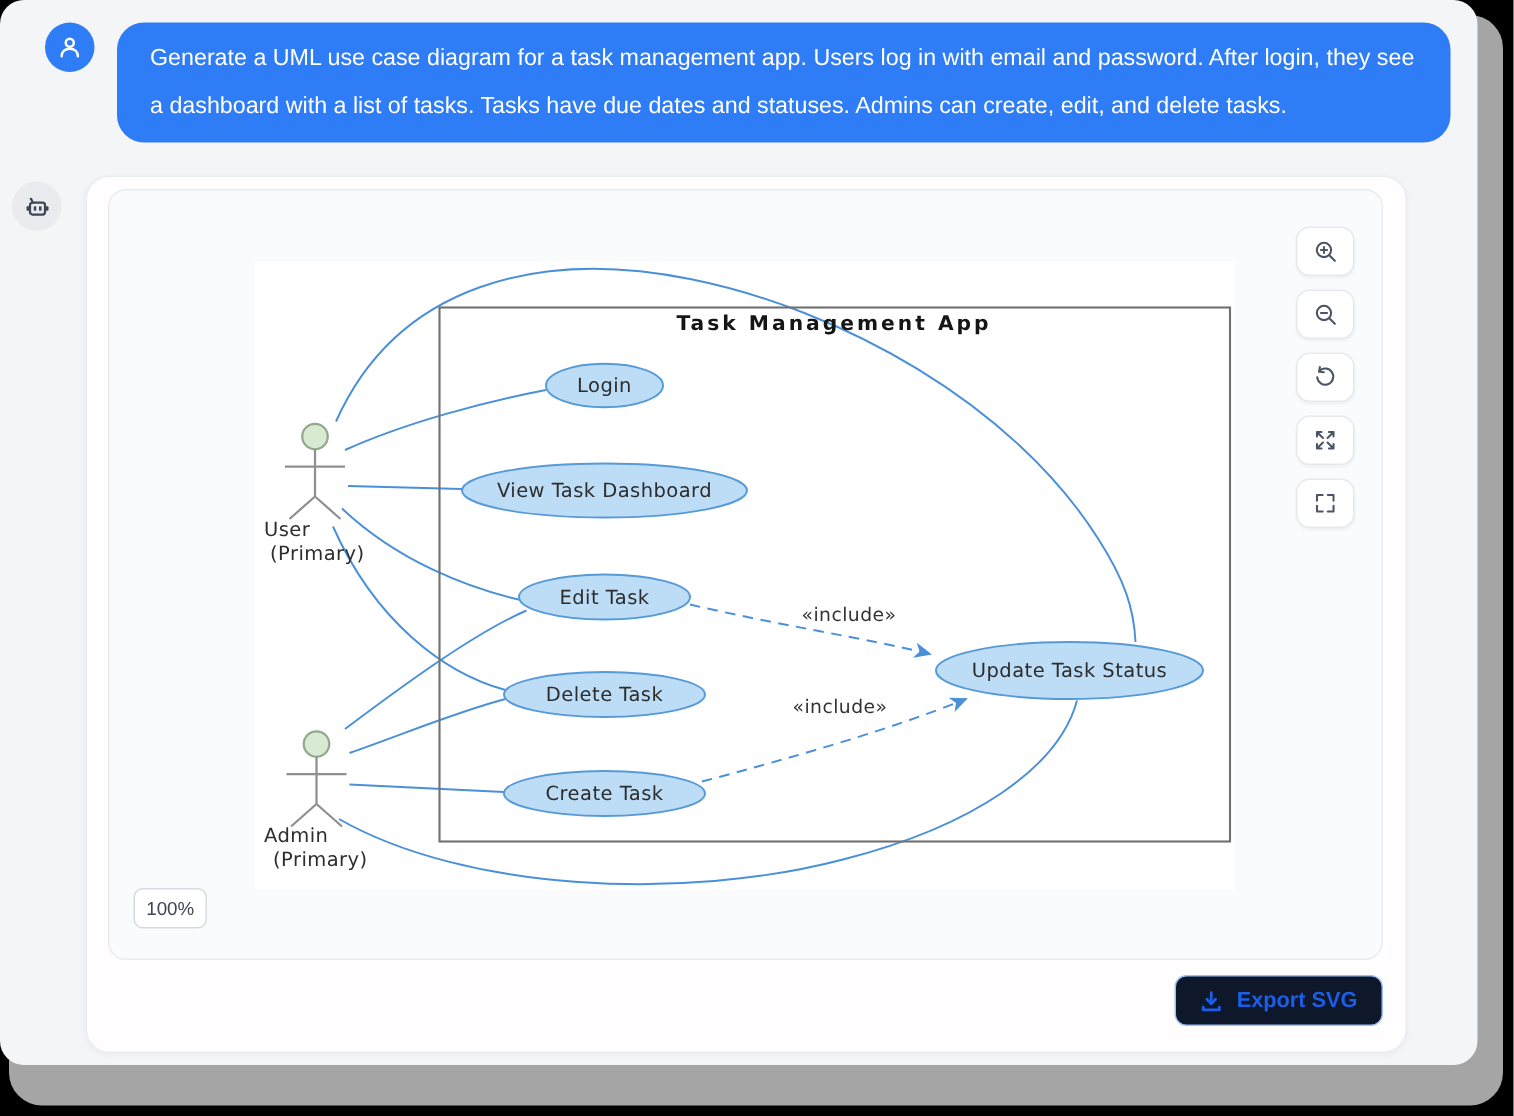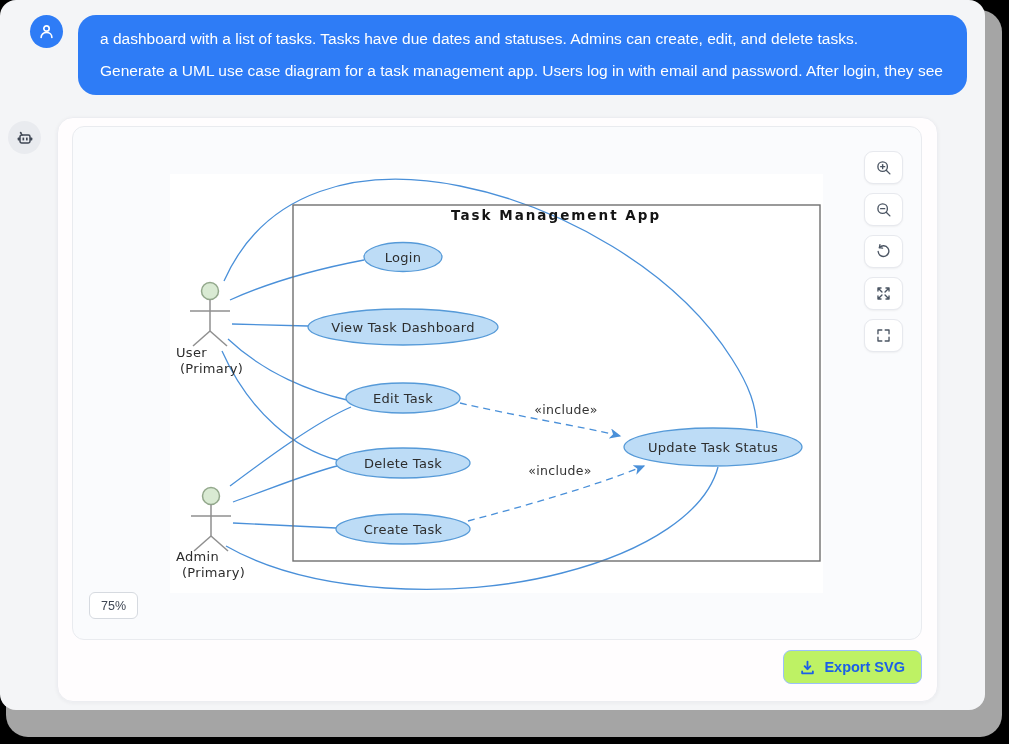--- a/index.html
+++ b/index.html
@@ -36,43 +36,43 @@
     box-shadow:0 1px 2px rgba(0,0,0,.05);cursor:pointer;}
 
   .zoom-badge{position:absolute;left:16px;top:465px;width:47px;height:25px;
     background:#fff;border:1px solid #d6dae0;border-radius:6px;
     display:flex;align-items:center;justify-content:center;
     font-size:12.5px;color:#3f4754;}
 
   
   .footer{position:absolute;right:15px;top:532px;display:flex;gap:10px;}
   .action-btn{height:34px;padding:0 16px;display:inline-flex;align-items:center;gap:9px;
-    background:#bef264;border:1px solid #9cc1fa;border-radius:8px;
+    background:#0f172a;border:1px solid #9cc1fa;border-radius:8px;
     color:#1b5fe8;font-weight:700;font-size:14.5px;cursor:pointer;}
 
   
   .diagram-svg text{font-family:"DejaVu Sans",sans-serif;font-size:13px;fill:#2d2d2d;letter-spacing:.3px;}
   .diagram-svg .sys-title{font-weight:bold;font-size:13.5px;letter-spacing:2px;fill:#151515;}
   .diagram-svg .inc-label{font-size:12.5px;fill:#333;}
 </style>
 </head>
 <body>
 
 <div class="shadow-plate"></div>
 <div class="window">
 
   <div class="user-avatar">
     <svg width="19" height="19" viewBox="0 0 24 24">
       <circle cx="12" cy="8.2" r="3.4" fill="none" stroke="#fff" stroke-width="2.1"></circle>
       <path d="M5.2,19.5 c0-3.9 3-6.3 6.8-6.3 s6.8,2.4 6.8,6.3" fill="none" stroke="#fff" stroke-width="2.1" stroke-linecap="round"></path>
     </svg>
   </div>
   <div class="user-bubble">
+    <div>Generate a UML use case diagram for a task management app. Users log in with email and password. After login, they see</div>
     <div>a dashboard with a list of tasks. Tasks have due dates and statuses. Admins can create, edit, and delete tasks.</div>
-    <div>Generate a UML use case diagram for a task management app. Users log in with email and password. After login, they see</div>
   </div>
 
   <div class="bot-avatar">
     <svg width="20" height="20" viewBox="0 0 24 24">
       <rect x="6" y="8.5" width="12" height="9.5" rx="2" fill="none" stroke="currentColor" stroke-width="1.8"></rect>
       <rect x="9" y="11.5" width="2" height="3.4" fill="currentColor"></rect>
       <rect x="13.2" y="11.5" width="2" height="3.4" fill="currentColor"></rect>
       <rect x="3.2" y="11.4" width="2.8" height="3.6" rx="0.8" fill="currentColor"></rect>
       <rect x="18" y="11.4" width="2.8" height="3.6" rx="0.8" fill="currentColor"></rect>
       <path d="M8.5,8.5 L7.2,6.2" stroke="currentColor" stroke-width="1.6" stroke-linecap="round"></path>
@@ -196,21 +196,21 @@
         <div class="ctrl-btn">
           <svg width="17" height="17" viewBox="0 0 20 20" fill="none" stroke="currentColor" stroke-width="1.6" stroke-linecap="round" stroke-linejoin="round">
             <polyline points="8,3.5 3.5,3.5 3.5,8"></polyline>
             <polyline points="12,3.5 16.5,3.5 16.5,8"></polyline>
             <polyline points="3.5,12 3.5,16.5 8,16.5"></polyline>
             <polyline points="16.5,12 16.5,16.5 12,16.5"></polyline>
           </svg>
         </div>
       </div>
 
-      <div class="zoom-badge">75%</div>
+      <div class="zoom-badge">100%</div>
     </div>
 
     <div class="footer">
       <button class="action-btn">
         <svg width="15" height="15" viewBox="0 0 14 14" fill="none" stroke="currentColor" stroke-width="1.7" stroke-linecap="round" stroke-linejoin="round">
           <path d="M7,1.6 v6.6"></path>
             <path d="M4.3,5.8 L7,8.6 L9.7,5.8"></path>
             <path d="M2,10.6 v1.8 h10 v-1.8"></path>
         </svg>
         <span>Export SVG</span>

